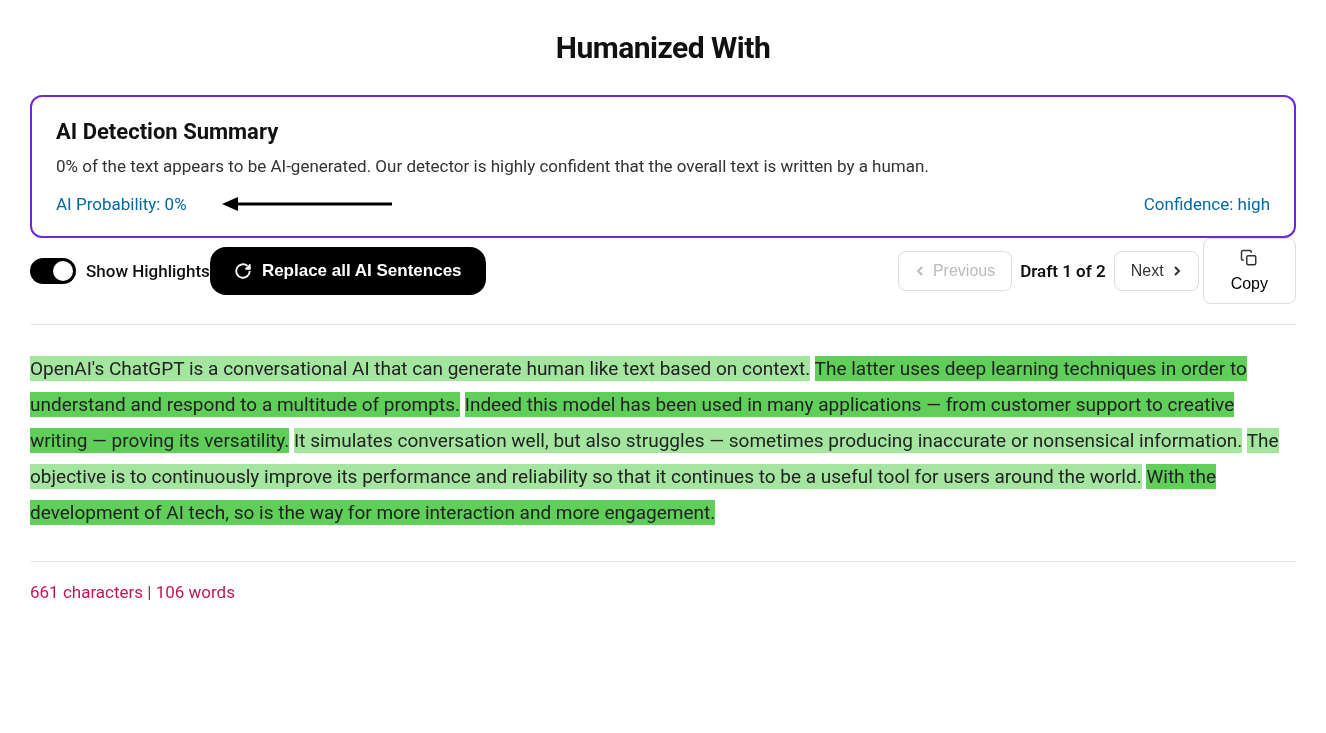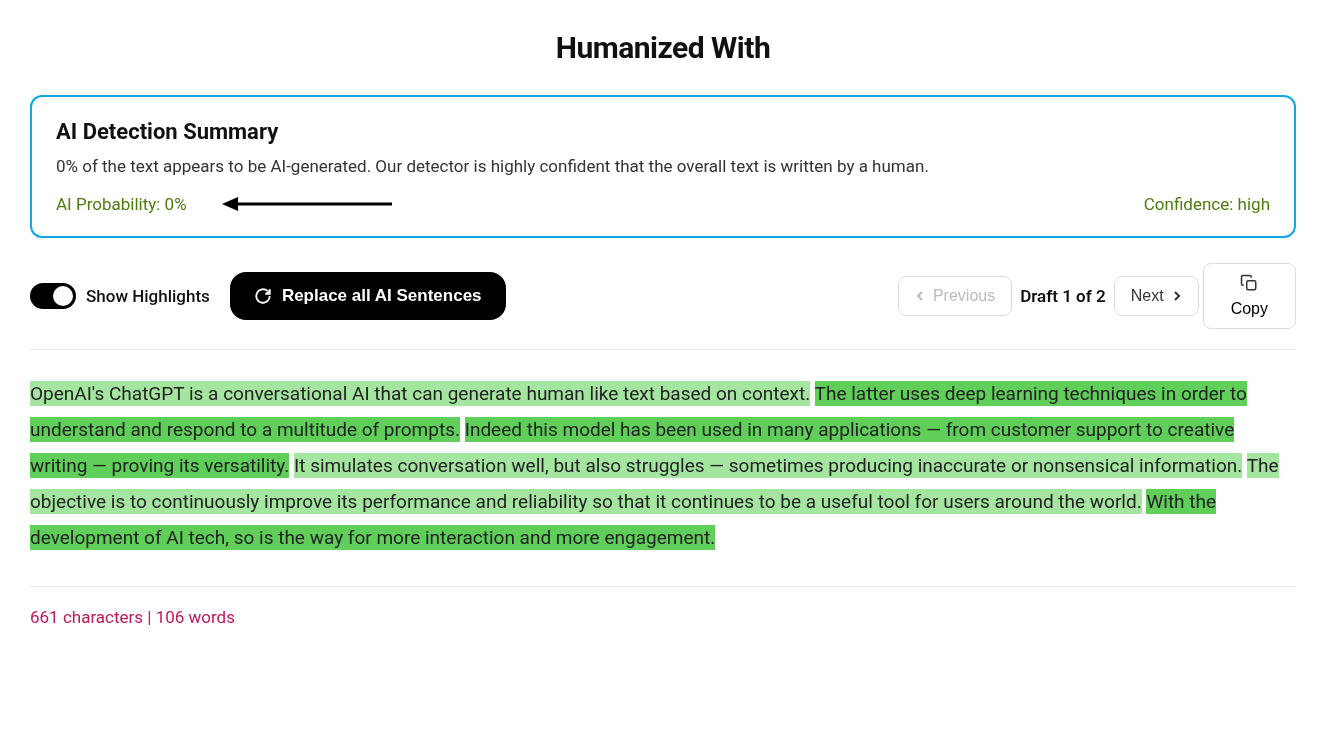--- a/index.html
+++ b/index.html
@@ -11,62 +11,60 @@
     width: 1326px;
   }
   .page-title {
     text-align: center;
     font-size: 30px;
     font-weight: 700;
     margin-bottom: 30px;
     letter-spacing: -0.5px;
   }
   .summary-card {
-    border: 2px solid #0ea5e9;
+    border: 2px solid #6d28d9;
     border-radius: 12px;
     padding: 22px 24px;
-    margin-bottom: 25px;
     position: relative;
   }
   .summary-title {
     font-size: 22px;
     font-weight: 700;
     margin-bottom: 12px;
   }
   .summary-desc {
     font-size: 17px;
     color: #333;
     margin-bottom: 18px;
   }
   .summary-row {
     display: flex;
     justify-content: space-between;
     align-items: center;
     font-size: 17px;
-    color: #4d7c0f;
+    color: #0369a1;
   }
   .prob-wrap {
     display: flex;
     align-items: center;
     gap: 35px;
   }
   .arrow-svg {
     width: 170px;
     height: 20px;
   }
   .controls {
     display: flex;
     align-items: center;
     justify-content: space-between;
     margin-bottom: 20px;
   }
   .controls-left {
     display: flex;
     align-items: center;
-    gap: 20px;
   }
   .toggle-wrap {
     display: flex;
     align-items: center;
     gap: 10px;
     font-size: 17px;
     font-weight: 500;
   }
   .toggle {
     width: 46px;

